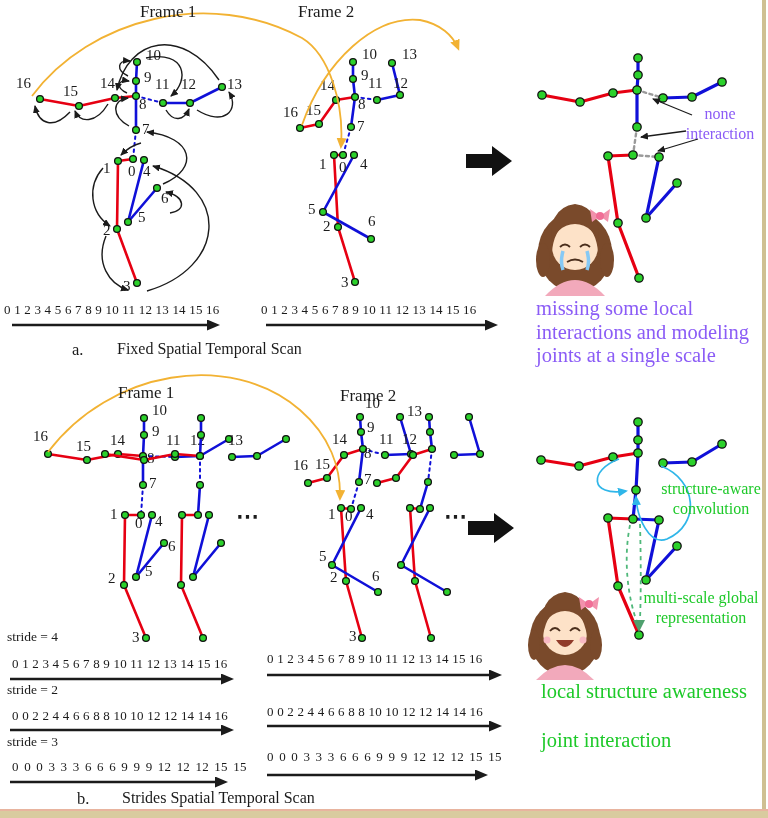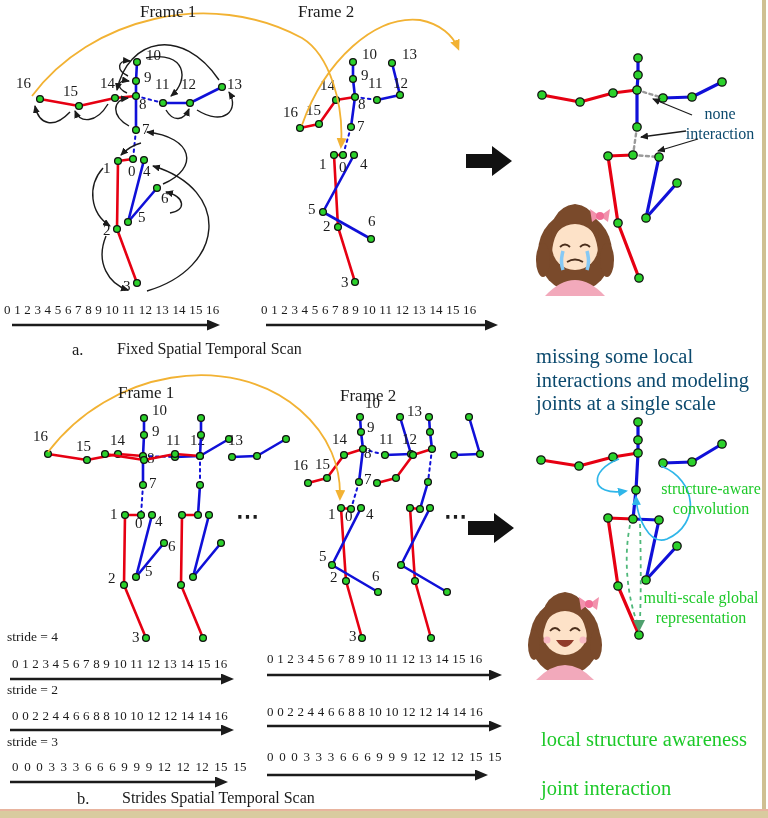--- a/index.html
+++ b/index.html
@@ -6,22 +6,22 @@
   .fig{position:relative;width:768px;height:818px;background:#ffffff;overflow:hidden;
        font-family:"Liberation Serif","DejaVu Serif",serif;color:#1b1b1b;}
   .fig svg.layer{position:absolute;left:0;top:0;}
   .txt{position:absolute;white-space:nowrap;color:#1b1b1b;}
   .frame-title{font-size:17px;}
   .seq{font-size:13px;letter-spacing:.2px;font-family:Liberation Serif, serif;}
   .seq3{word-spacing:2px;}
   .stride{font-size:13.5px;}
   .cap{font-size:16px;}
   .capletter{font-size:16.5px;}
-  .sum{font-size:20.5px;margin-top:48px;}
-  .redtxt{color:#0c4a6e;font-family:Liberation Serif, serif;}
+  .sum{font-size:20.5px;}
+  .redtxt{color:#8b5cf6;font-family:Liberation Serif, serif;}
   .greentxt{color:#1dc929;}
   .ann{font-size:16px;line-height:20px;text-align:center;white-space:normal;}
   .ell{font-size:23px;font-weight:bold;letter-spacing:1px;}
 </style>
 </head>
 <body>
 
 <div class="fig">
 
   <svg class="layer" width="768" height="818" viewBox="0 0 768 818">

